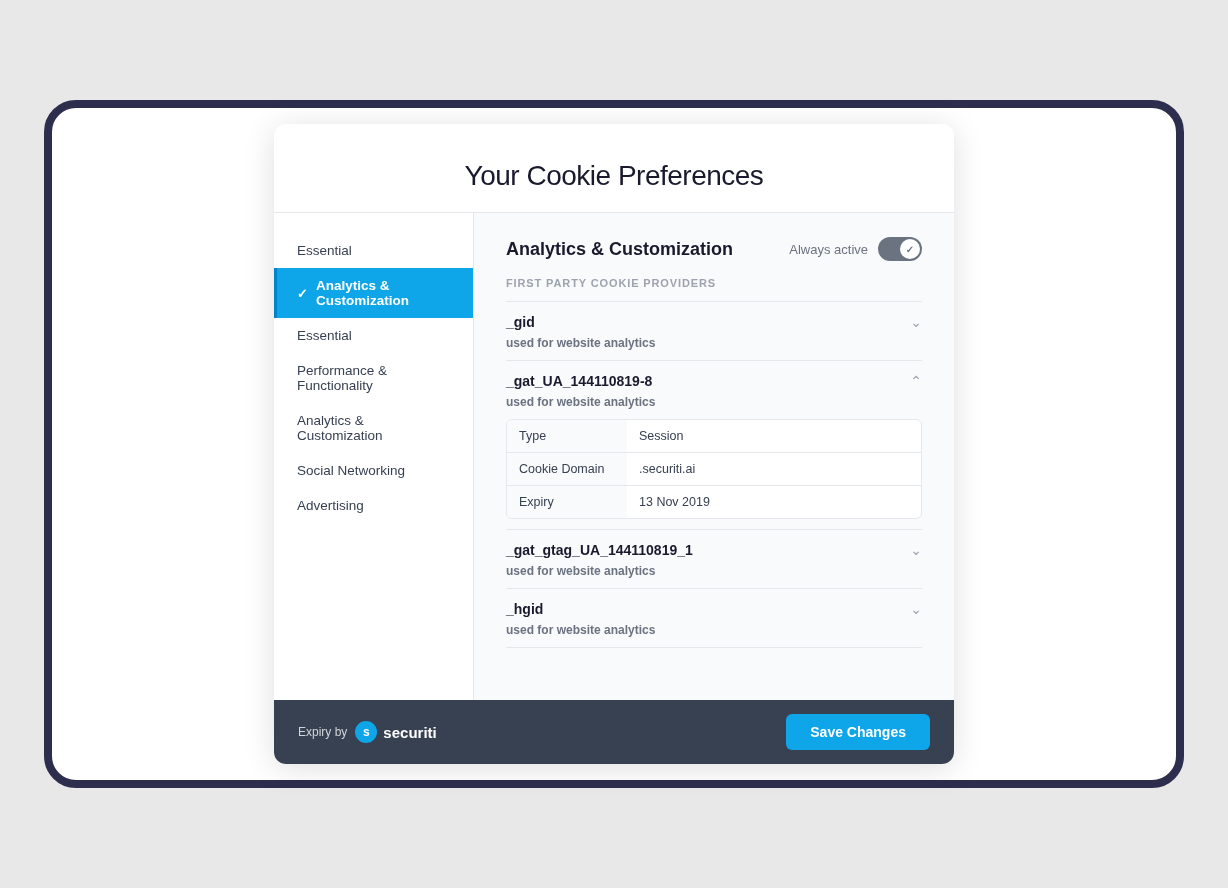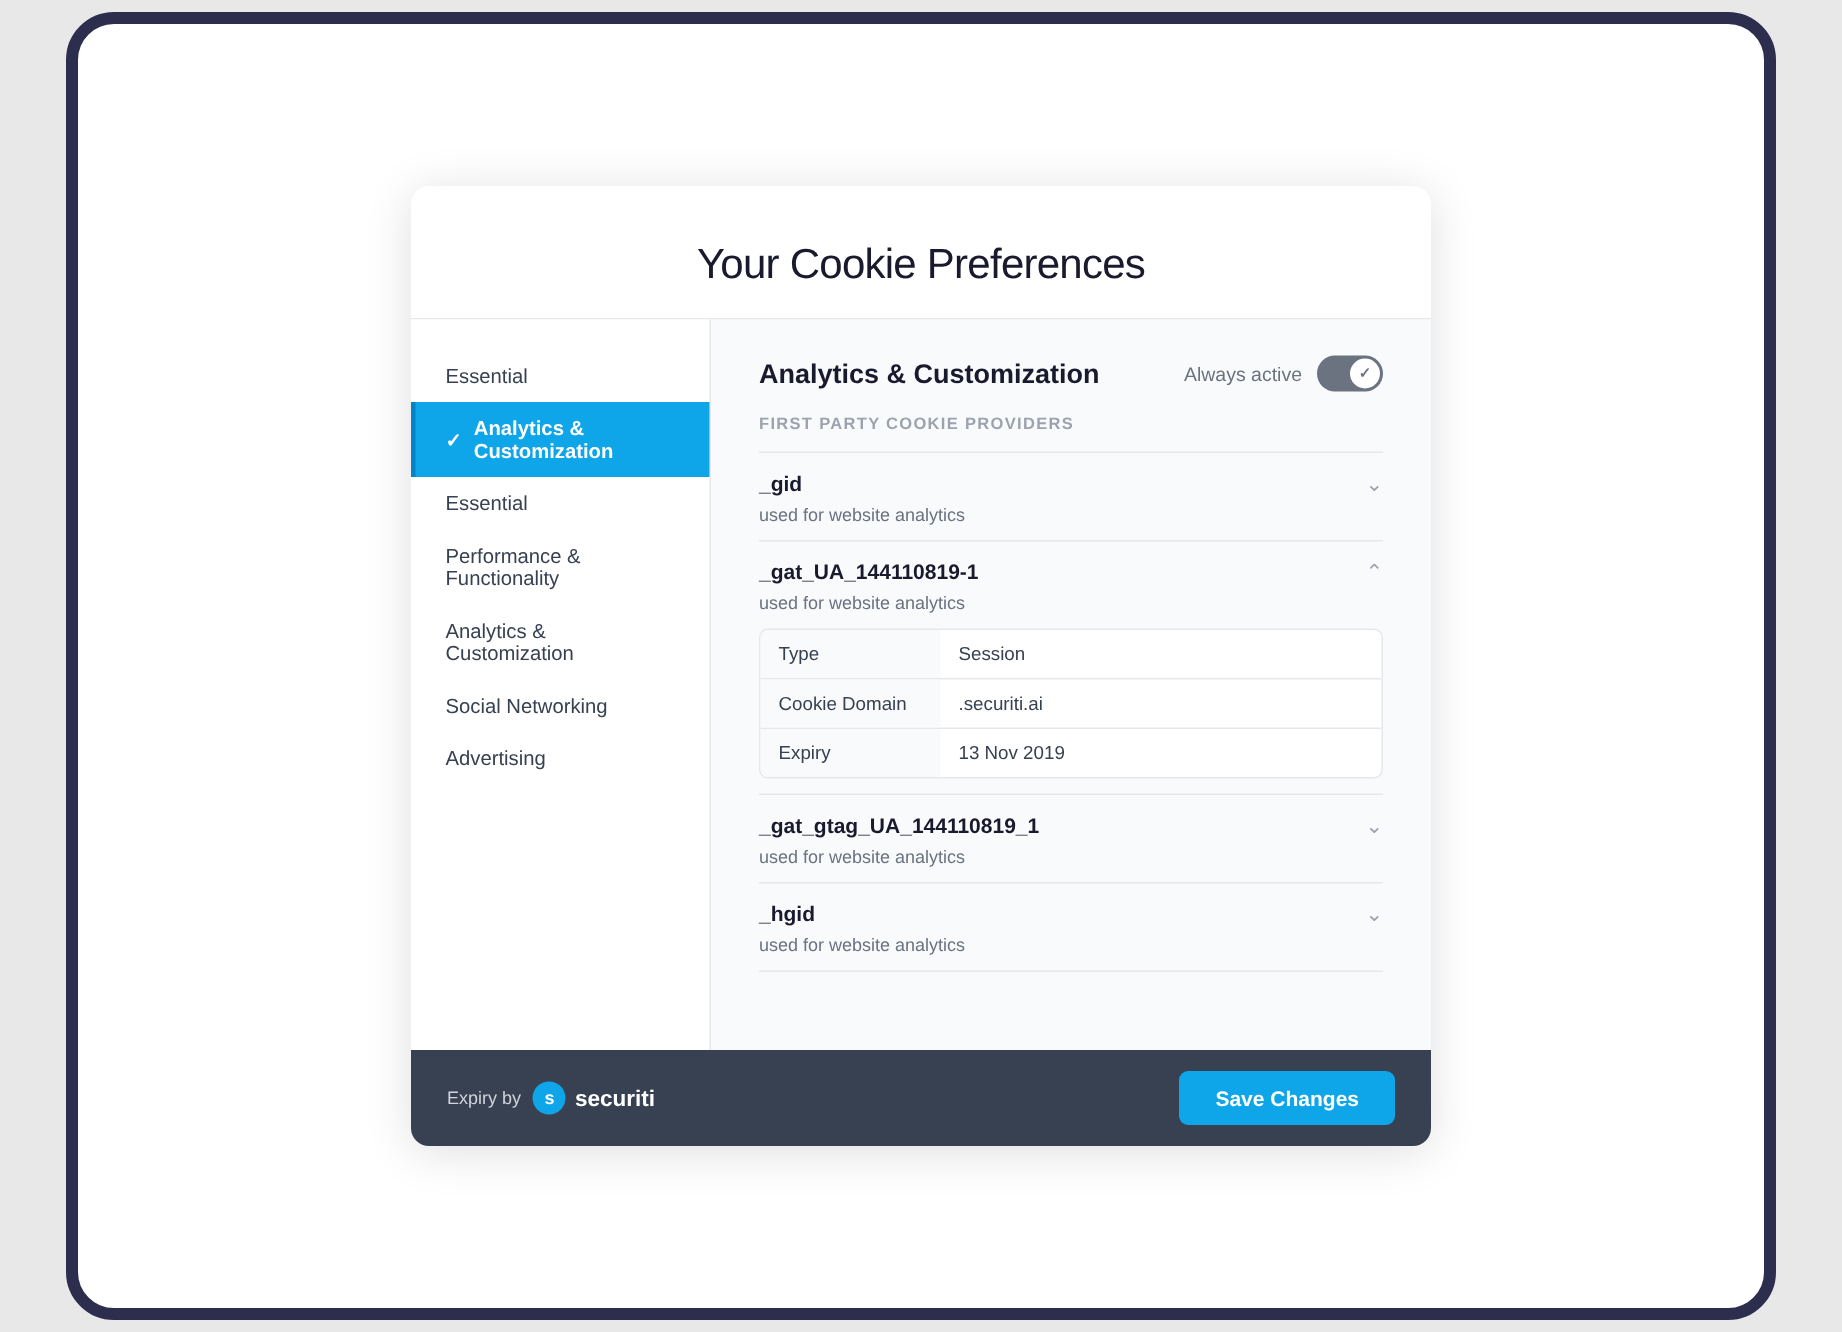--- a/index.html
+++ b/index.html
@@ -12,21 +12,21 @@
       min-height: 888px;
       width: 1228px;
       font-family: -apple-system, BlinkMacSystemFont, 'Segoe UI', sans-serif;
     }
 
     .device-frame {
       background: #fff;
       border-radius: 32px;
       border: 8px solid #2d2d4e;
       width: 1140px;
-      height: 872px;
+      height: 688px;
       padding: 40px;
       display: flex;
       align-items: center;
       justify-content: center;
       position: relative;
     }
 
     .modal {
       background: #fff;
       border-radius: 12px;
@@ -185,20 +185,21 @@
     .cookie-name {
       font-size: 14px;
       font-weight: 600;
       color: #1a1a2e;
     }
 
     .cookie-desc {
       font-size: 12px;
       color: #6b7280;
       padding-bottom: 10px;
+      font-weight: bold;
     }
 
     .chevron {
       font-size: 14px;
       color: #9ca3af;
       flex-shrink: 0;
     }
 
     
     .cookie-details {
@@ -344,21 +345,21 @@
           <div class="cookie-row">
             <div class="cookie-row-header">
               <span class="cookie-name">_gid</span>
               <span class="chevron">⌄</span>
             </div>
             <div class="cookie-desc">used for website analytics</div>
           </div>
 
           <div class="cookie-row">
             <div class="cookie-row-header">
-              <span class="cookie-name">_gat_UA_144110819-1</span>
+              <span class="cookie-name">_gat_UA_144110819-8</span>
               <span class="chevron">⌃</span>
             </div>
             <div class="cookie-desc">used for website analytics</div>
             <div class="cookie-details">
               <div class="detail-row">
                 <span class="detail-label">Type</span>
                 <span class="detail-value">Session</span>
               </div>
               <div class="detail-row">
                 <span class="detail-label">Cookie Domain</span>

